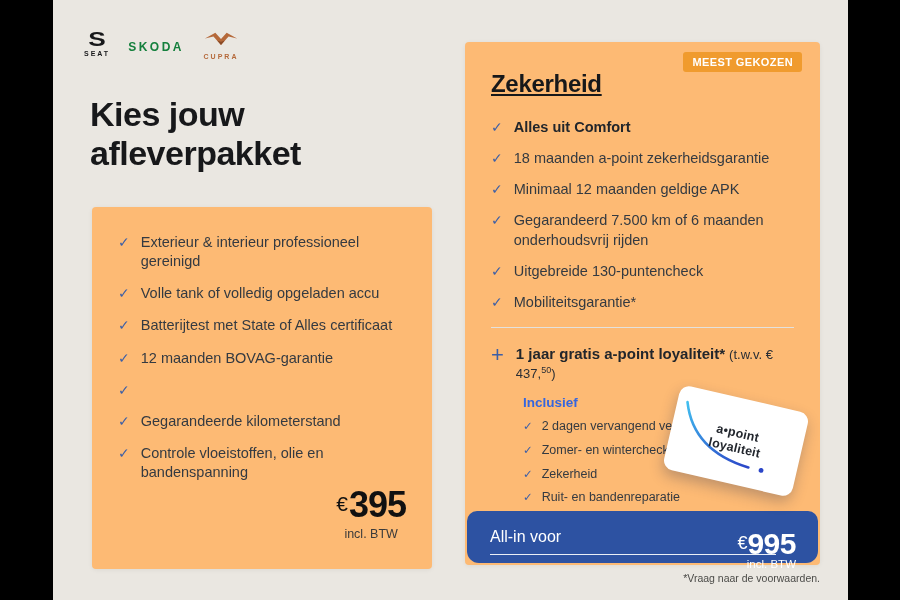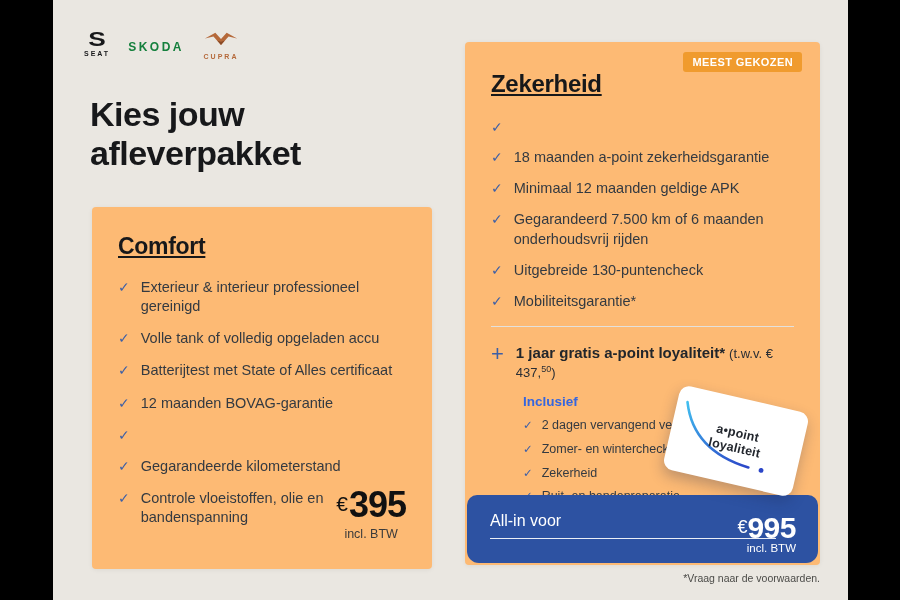--- a/index.html
+++ b/index.html
@@ -61,21 +61,21 @@
 
   
   .loyalty-card{position:absolute;left:205px;top:356px;width:132px;height:86px;background:#fff;
     border-radius:10px;transform:rotate(13deg);box-shadow:0 6px 14px rgba(30,40,80,0.28);
     z-index:3;display:flex;align-items:center;justify-content:center;}
   .loyalty-card .swoosh{position:absolute;left:0;top:0;}
   .loyalty-text{position:relative;text-align:center;font-size:12.5px;font-weight:700;
     color:#23272e;line-height:1.2;letter-spacing:0.2px;}
 
   
-  .zeker-footer{position:absolute;left:2px;right:2px;bottom:2px;height:68px;background:#2d52a2;
+  .zeker-footer{position:absolute;left:2px;right:2px;bottom:2px;height:52px;background:#2d52a2;
     border-radius:10px 10px 12px 12px;color:#fff;}
   .allin{position:absolute;left:23px;top:17px;font-size:16px;}
   .footer-price{position:absolute;right:22px;top:16px;text-align:right;}
   .footer-cur{font-size:18px;vertical-align:5px;}
   .footer-amt{font-size:30px;font-weight:700;letter-spacing:-0.5px;}
   .footer-line{position:absolute;left:23px;right:42px;top:43px;border-top:1px solid rgba(255,255,255,0.9);}
   .footer-note{position:absolute;right:22px;top:47px;font-size:11.5px;}
 
   .disclaimer{position:absolute;left:412px;top:572px;width:355px;text-align:right;
     font-size:10.5px;color:#4b4b48;}
@@ -101,21 +101,20 @@
             <path d="M20 16 L16 11 L20 12.5 L24 11 Z" fill="#8a4a26"></path>
           </svg>
         </span>
         <span class="brand-word cupra-word">CUPRA</span>
       </div>
     </div>
 
     <div class="page-title">Kies jouw afleverpakket</div>
 
     <div class="card card-comfort">
-      <h2>Comfort</h2>
       <ul class="checklist">
         <li>
             <span class="check">✓</span>
             <span class="txt">Exterieur &amp; interieur professioneel gereinigd</span>
           </li>
         <li>
             <span class="check">✓</span>
             <span class="txt">Volle tank of volledig opgeladen accu</span>
           </li>
         <li>
@@ -143,20 +142,21 @@
         <div class="price-note">incl. BTW</div>
       </div>
     </div>
 
     <div class="card card-zeker">
       <div class="badge">MEEST GEKOZEN</div>
       <h2>Zekerheid</h2>
       <ul class="checklist">
         <li class="bold">
             <span class="check">✓</span>
+            <span class="txt">Alles uit Comfort</span>
           </li>
         <li>
             <span class="check">✓</span>
             <span class="txt">18 maanden a-point zekerheidsgarantie</span>
           </li>
         <li>
             <span class="check">✓</span>
             <span class="txt">Minimaal 12 maanden geldige APK</span>
           </li>
         <li>

